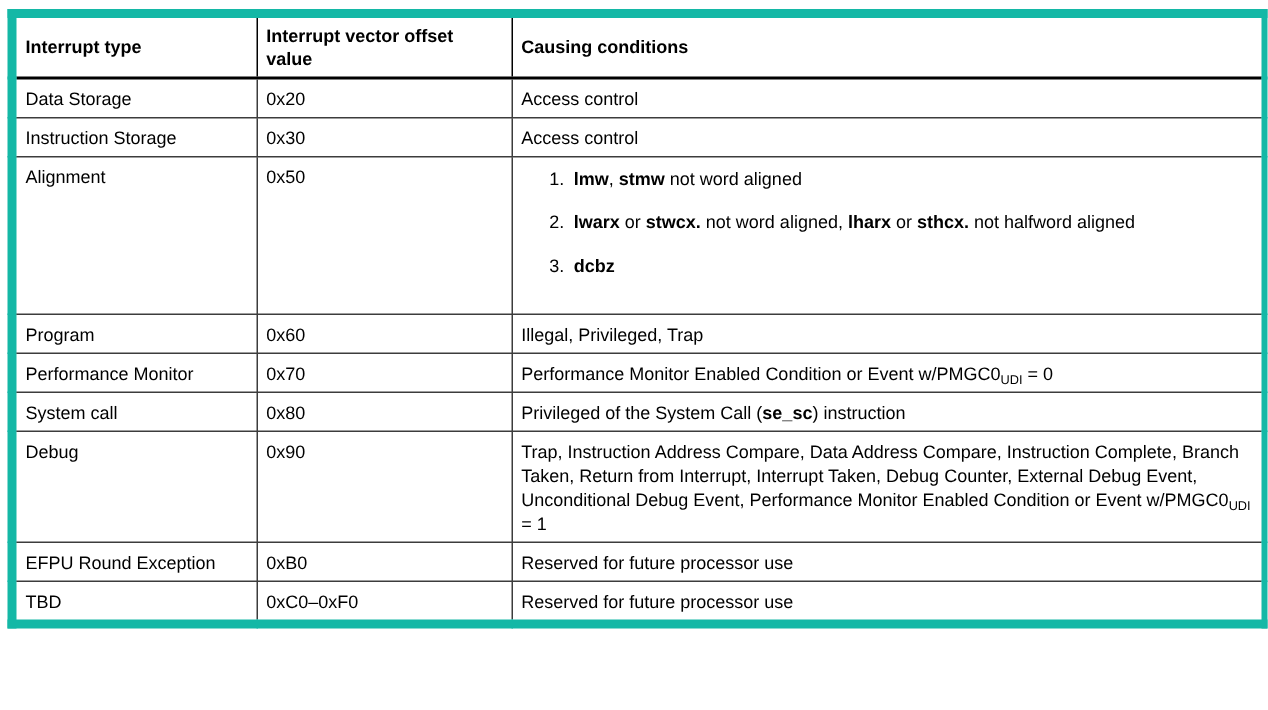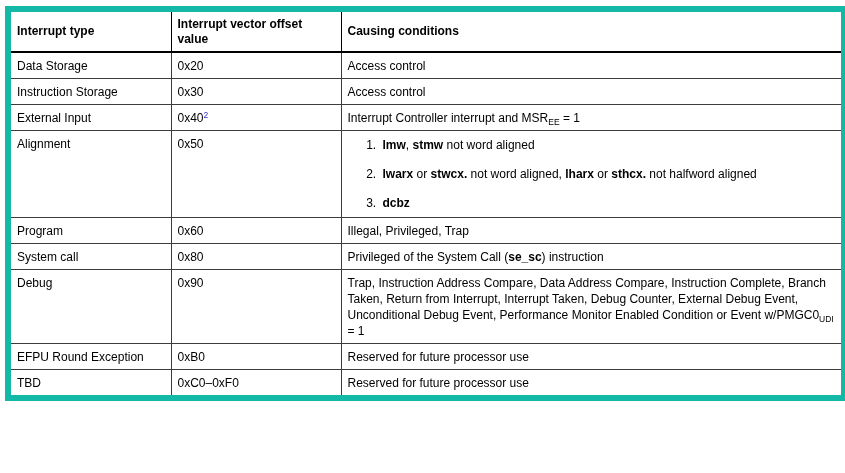--- a/index.html
+++ b/index.html
@@ -62,21 +62,21 @@
   }
   ol.cond-list {
     margin: 1px 0 0 0;
     padding-left: 32px;
   }
   ol.cond-list li {
     padding-left: 3px;
     margin-bottom: 13px;
   }
   ol.cond-list li:last-child {
-    margin-bottom: 2px;
+    margin-bottom: 20px;
   }
 </style>
 </head>
 <body>
 
 <div class="page">
   <table class="ivt">
     <colgroup>
       <col class="c1">
         <col class="c2">
@@ -94,39 +94,39 @@
           <td class="c-type">Data Storage</td>
           <td class="c-offset"><span>0x20</span></td>
           <td class="c-cond"><span>Access control</span></td>
         </tr>
         <tr>
           <td class="c-type">Instruction Storage</td>
           <td class="c-offset"><span>0x30</span></td>
           <td class="c-cond"><span>Access control</span></td>
         </tr>
         <tr>
-          <td class="c-type">External Input</td>
-          <td class="c-offset"><span>0x40</span><sup class="fn link">2</sup></td>
-          <td class="c-cond"><span>Interrupt Controller interrupt and MSR</span><sub class="ss">EE</sub><span> = 1</span></td>
-        </tr>
-        <tr>
           <td class="c-type">Alignment</td>
           <td class="c-offset"><span>0x50</span></td>
           <td class="c-cond">
             <ol class="cond-list">
               <li><span class="b">lmw</span><span>, </span><span class="b">stmw</span><span> not word aligned</span></li>
               <li><span class="b">lwarx</span><span> or </span><span class="b">stwcx.</span><span> not word aligned, </span><span class="b">lharx</span><span> or </span><span class="b">sthcx.</span><span> not halfword aligned</span></li>
               <li><span class="b">dcbz</span></li>
             </ol>
           </td>
         </tr>
         <tr>
           <td class="c-type">Program</td>
           <td class="c-offset"><span>0x60</span></td>
           <td class="c-cond"><span>Illegal, Privileged, Trap</span></td>
+        </tr>
+        <tr>
+          <td class="c-type">Performance Monitor</td>
+          <td class="c-offset"><span>0x70</span></td>
+          <td class="c-cond"><span>Performance Monitor Enabled Condition or Event w/PMGC0</span><sub class="ss">UDI</sub><span> = 0</span></td>
         </tr>
         <tr>
           <td class="c-type">System call</td>
           <td class="c-offset"><span>0x80</span></td>
           <td class="c-cond"><span>Privileged of the System Call (</span><span class="b">se_sc</span><span>) instruction</span></td>
         </tr>
         <tr>
           <td class="c-type">Debug</td>
           <td class="c-offset"><span>0x90</span></td>
           <td class="c-cond"><span>Trap, Instruction Address Compare, Data Address Compare, Instruction Complete, Branch Taken, Return from Interrupt, Interrupt Taken, Debug Counter, External Debug Event, Unconditional Debug Event, Performance Monitor Enabled Condition or Event w/PMGC0</span><sub class="ss">UDI</sub><span> = 1</span></td>

